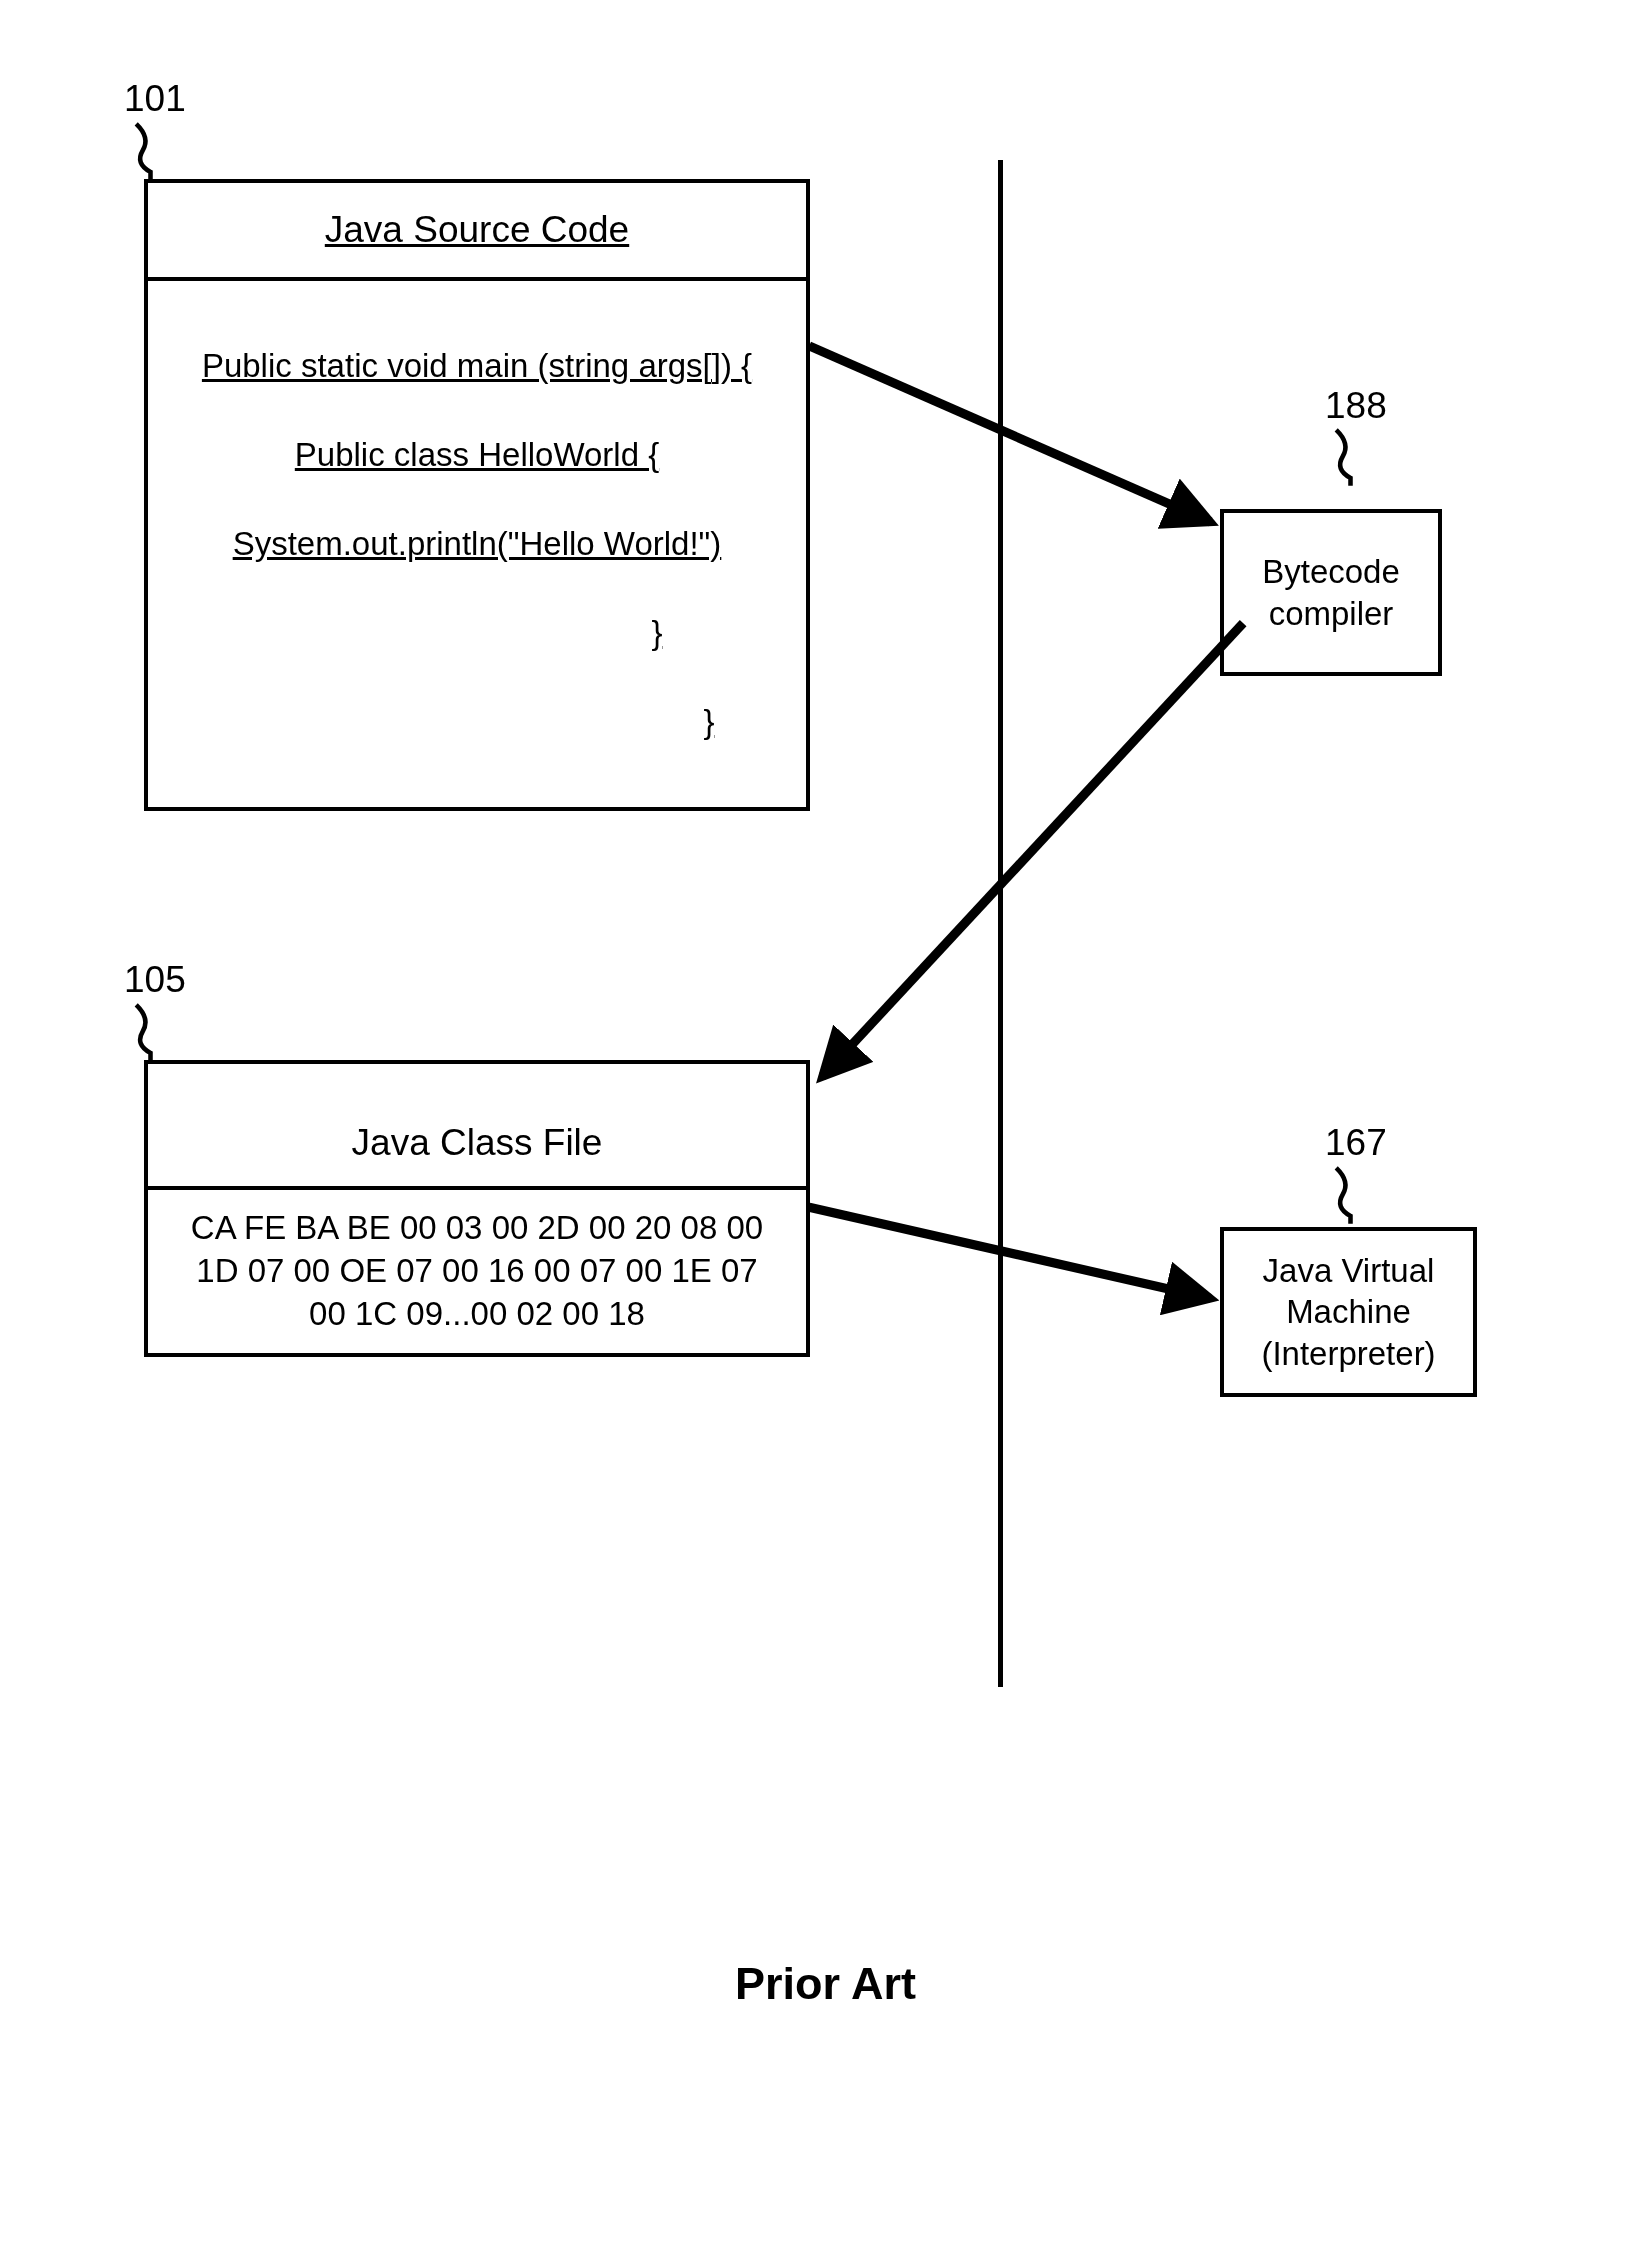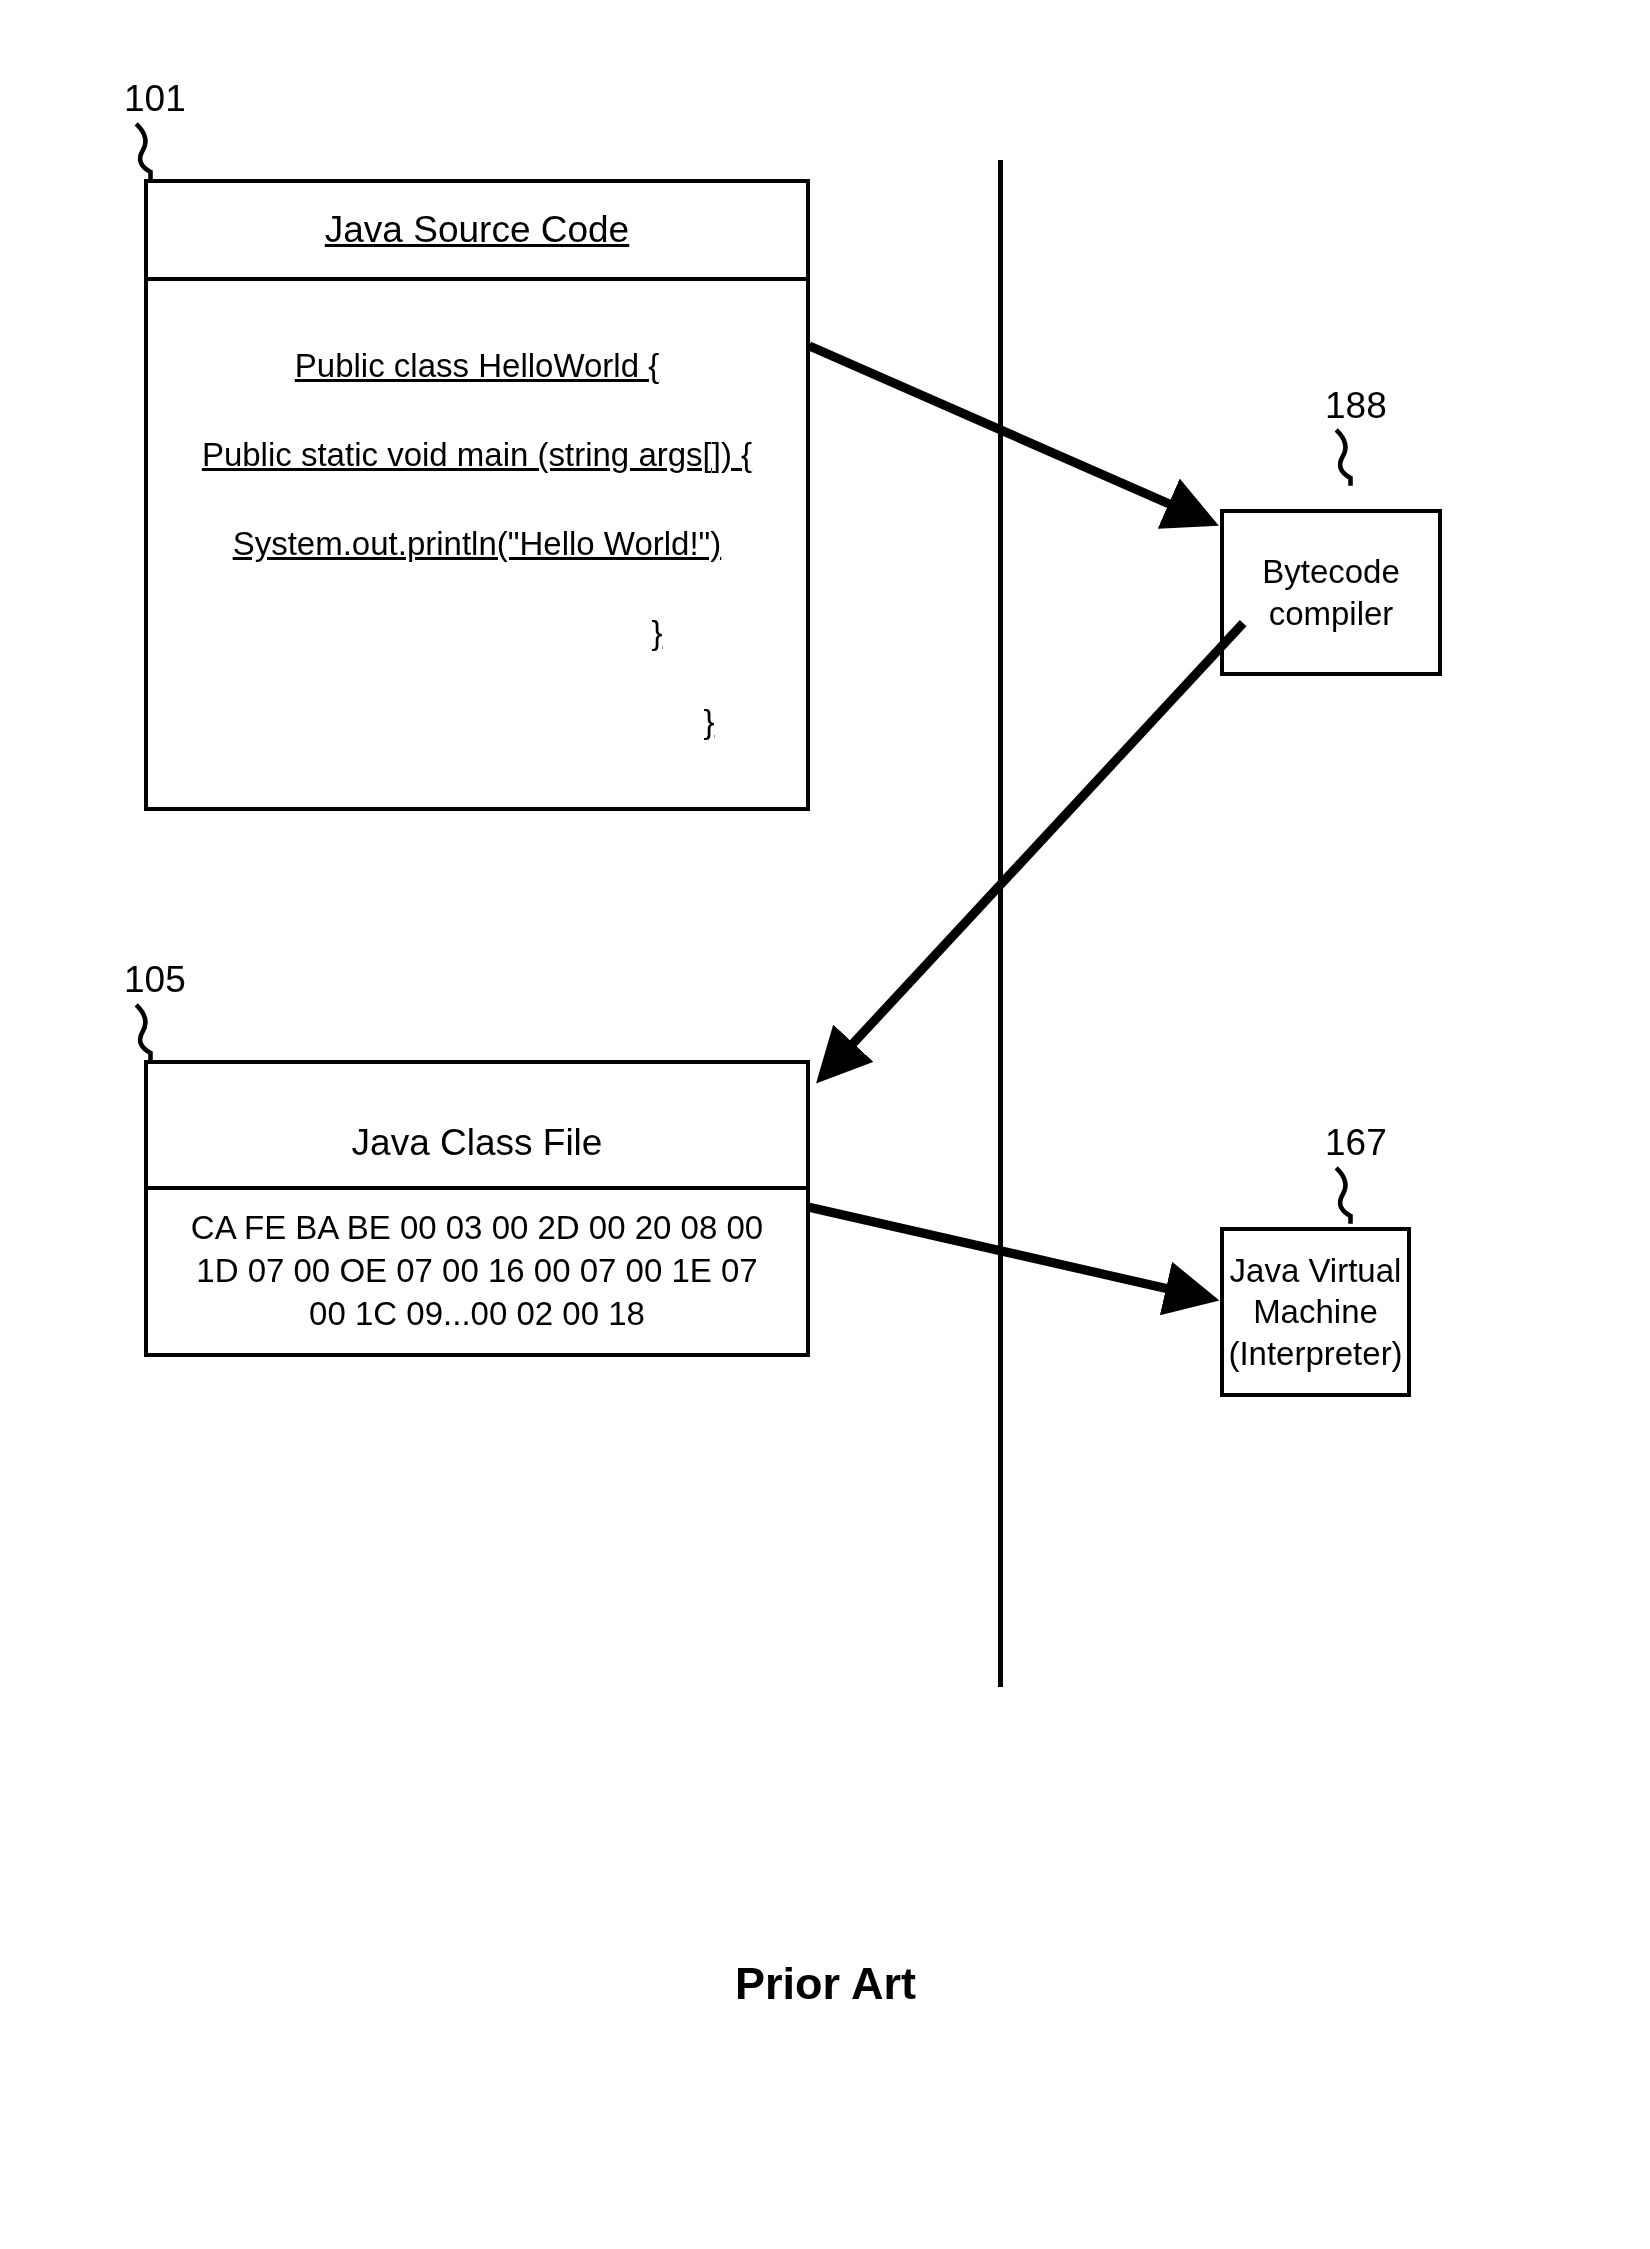--- a/index.html
+++ b/index.html
@@ -87,22 +87,22 @@
 <div class="canvas">
 
   <div class="ref-label" style="left:124px; top:78px;">101</div>
   <svg class="squiggle" style="left:131px; top:121px;" viewBox="0 0 60 90">
     <path d="M8 4 Q30 25 18 45 Q6 65 30 78 L30 90" fill="none" stroke="#000" stroke-width="7"></path>
   </svg>
 
   <div class="box" style="left:144px; top:179px; width:666px;text-decoration:underline;">
     <div class="box-title">Java Source Code</div>
     <div class="code-body">
+      <div>Public static void main (string args[]) {</div>
       <div>Public class HelloWorld {</div>
-      <div>Public static void main (string args[]) {</div>
       <div>System.out.println("Hello World!")</div>
       <div style="text-align:right; padding-right:124px;">}</div>
       <div style="text-align:right; padding-right:72px;">}</div>
     </div>
   </div>
 
   <div class="vline" style="left:998px; top:160px; height:1527px;"></div>
 
   <div class="ref-label" style="left:1325px; top:385px;">188</div>
   <svg class="squiggle" style="left:1331px; top:427px;" viewBox="0 0 60 90">
@@ -128,21 +128,21 @@
       <div>1D 07 00 OE 07 00 16 00 07 00 1E 07</div>
       <div>00 1C 09...00 02 00 18</div>
     </div>
   </div>
 
   <div class="ref-label" style="left:1325px; top:1122px;">167</div>
   <svg class="squiggle" style="left:1331px; top:1165px;" viewBox="0 0 60 90">
     <path d="M8 4 Q30 25 18 45 Q6 65 30 78 L30 90" fill="none" stroke="#000" stroke-width="7"></path>
   </svg>
 
-  <div class="small-box" style="left:1220px; top:1227px; width:191px; height:170px;">
+  <div class="small-box" style="left:1220px; top:1227px; width:257px; height:170px;">
     <div>
       <div>Java Virtual</div>
       <div>Machine</div>
       <div>(Interpreter)</div>
     </div>
   </div>
 
   <svg class="arrows" viewBox="0 0 2530 3448" width="1651" height="2250">
     <defs>
       <marker id="arrowhead" markerWidth="6" markerHeight="6" refX="5" refY="3" orient="auto" markerUnits="strokeWidth">

